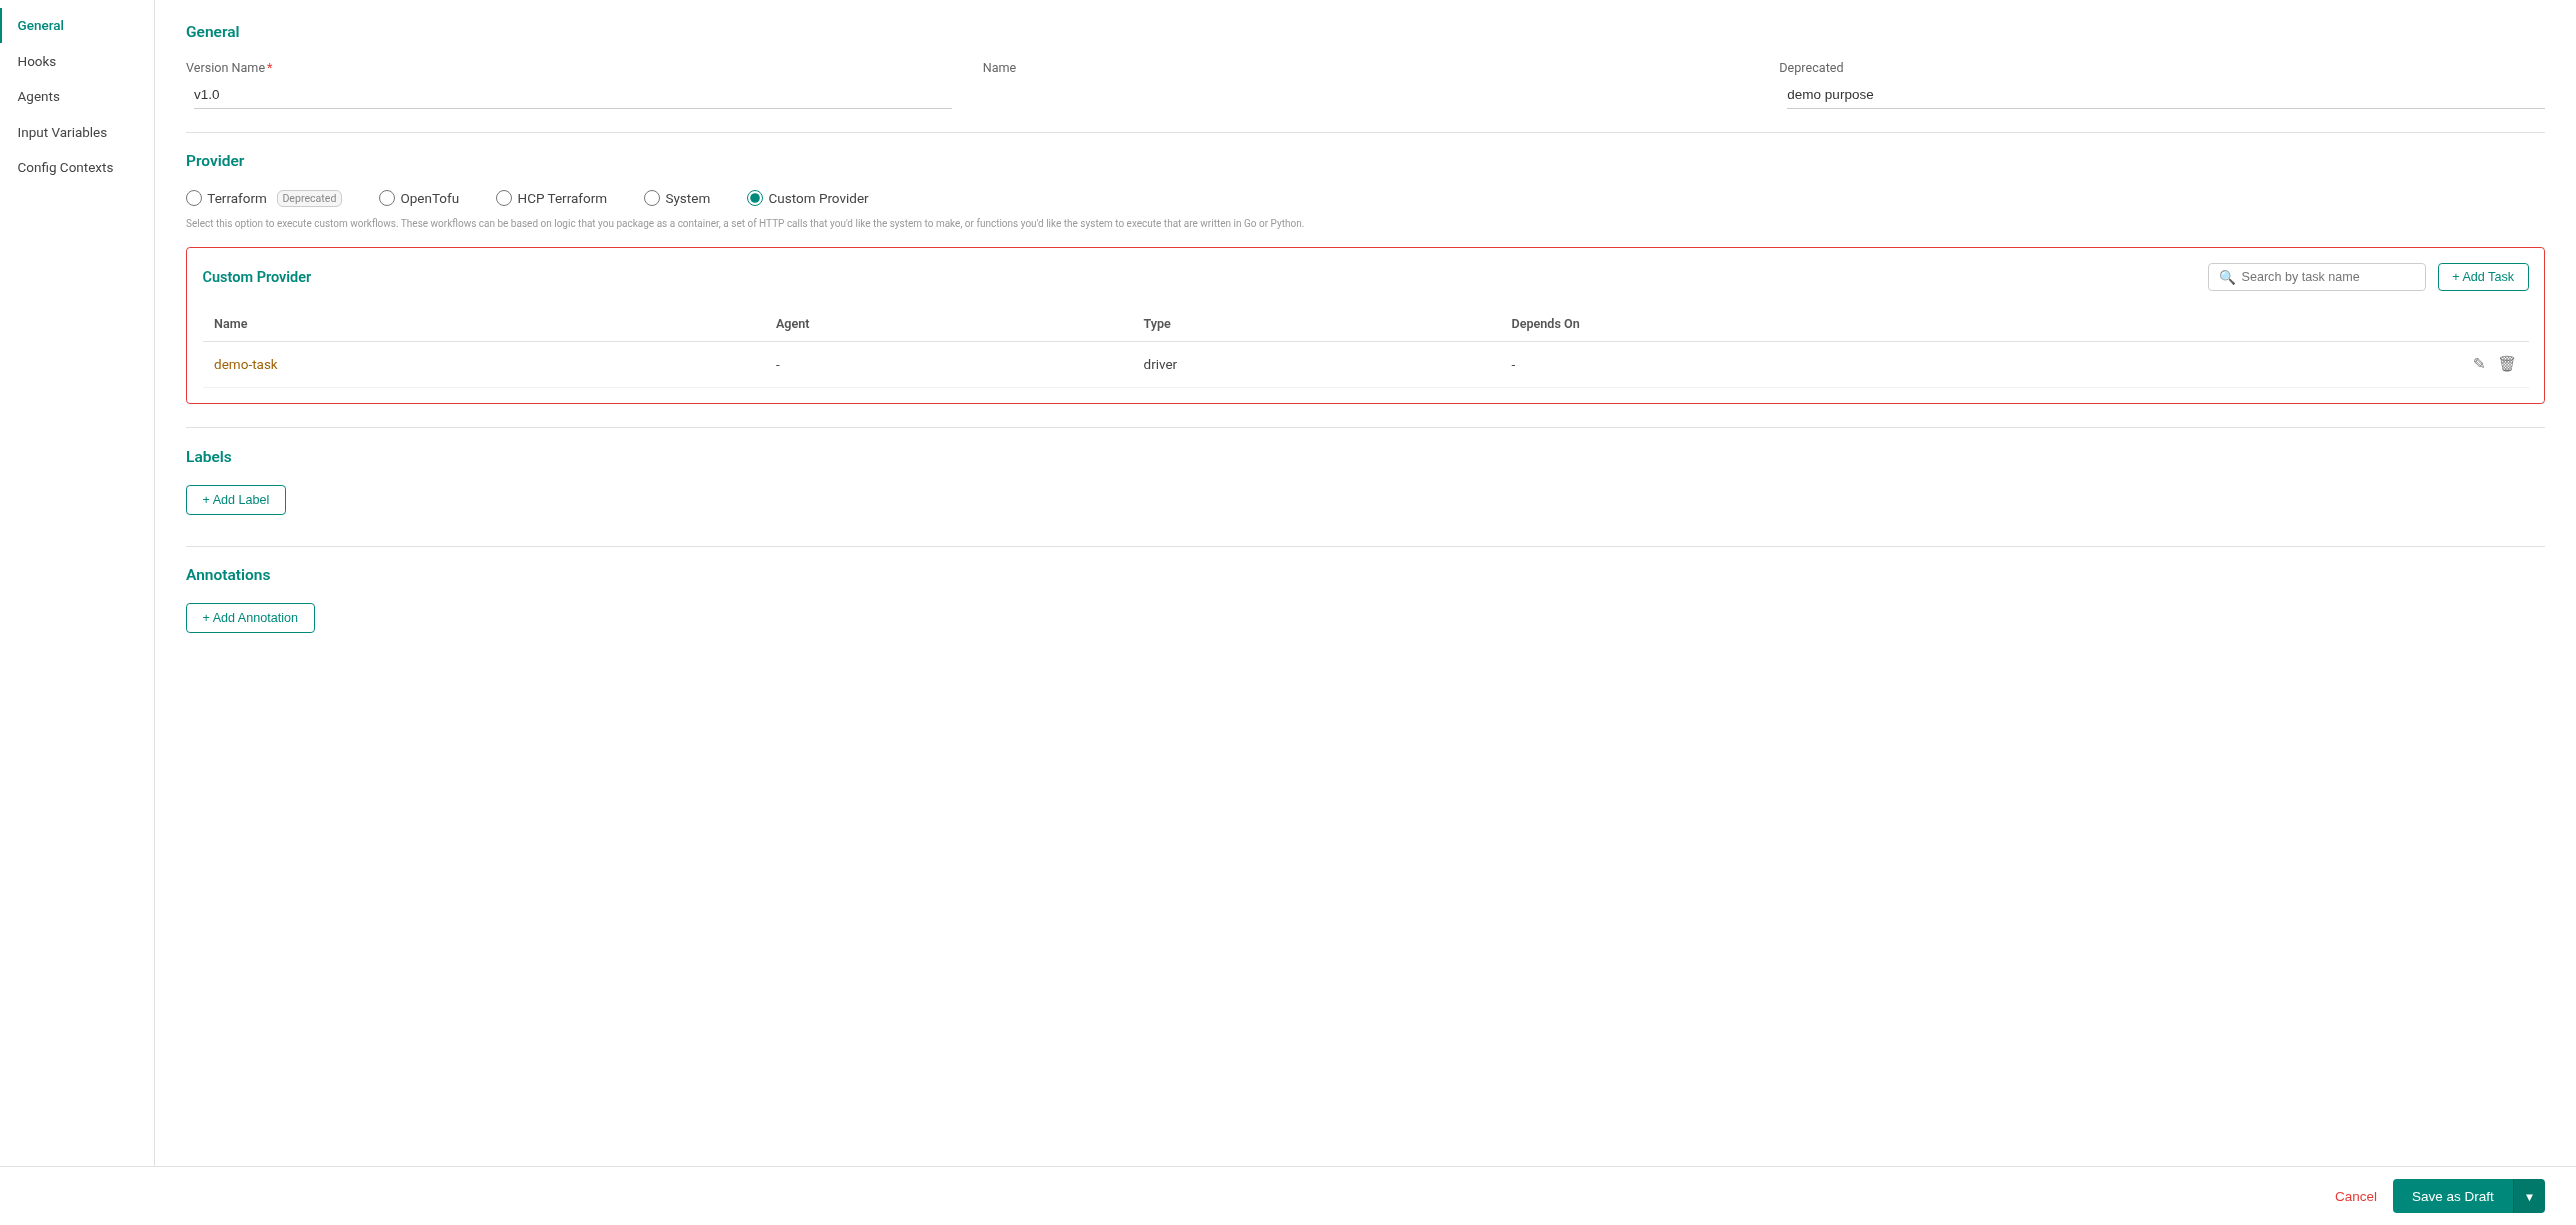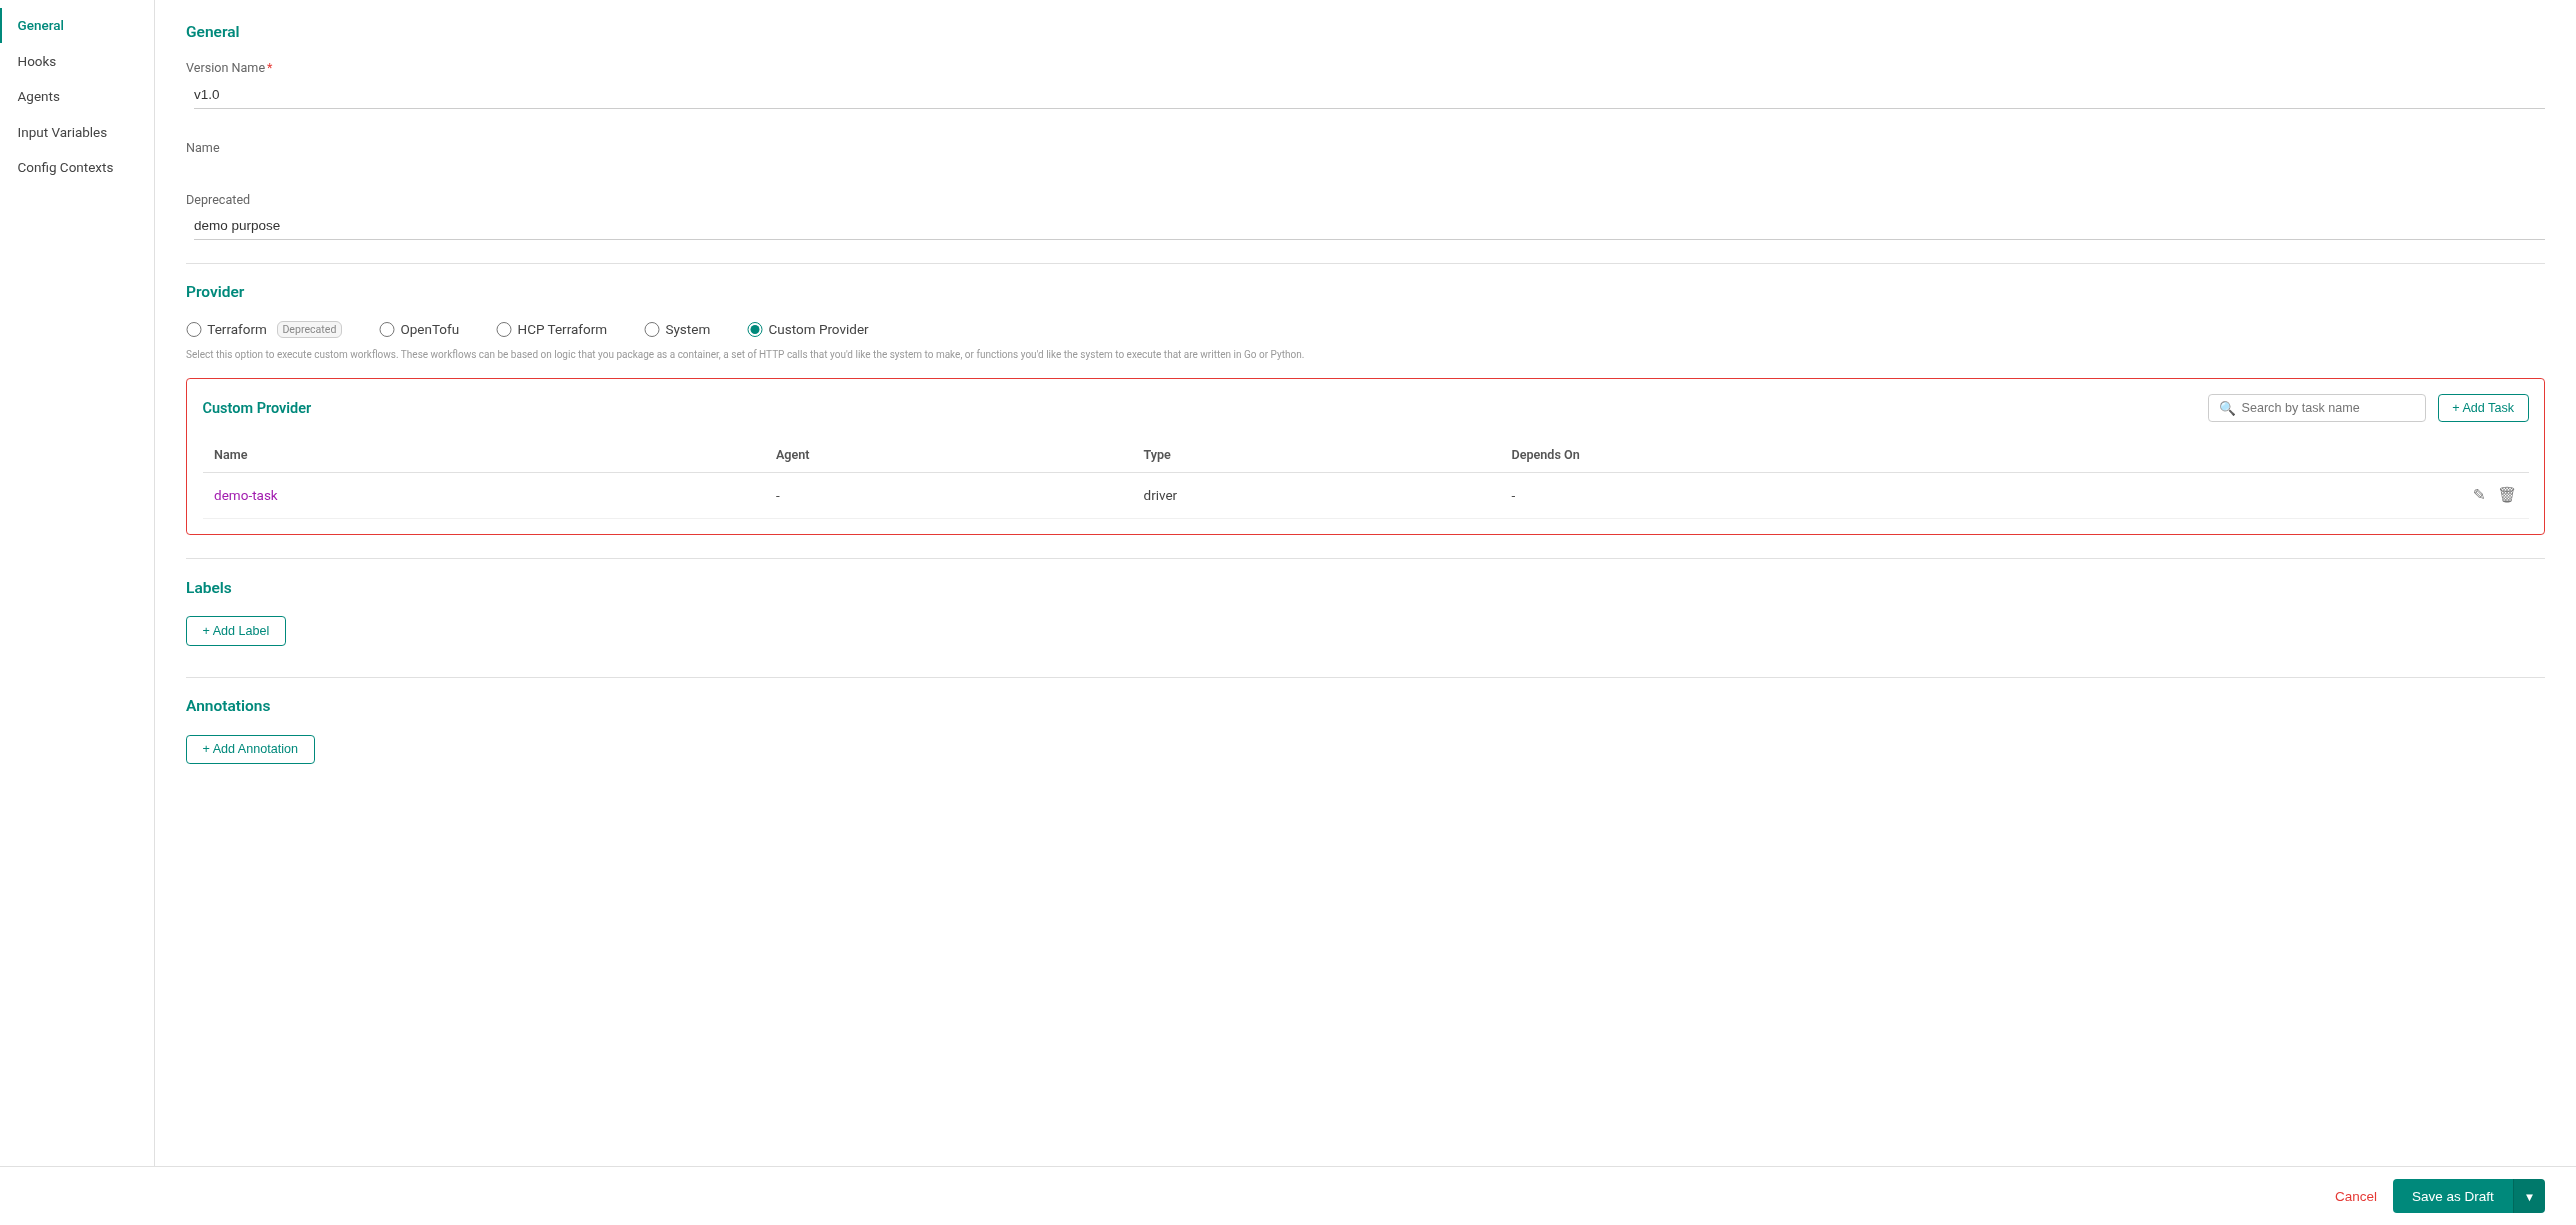--- a/index.html
+++ b/index.html
@@ -47,21 +47,20 @@
     .section-title {
       color: #00897b;
       font-size: 15.5px;
       font-weight: 600;
       margin-bottom: 19.4px;
     }
     .form-row {
       display: flex;
       gap: 31px;
       margin-bottom: 23px;
-      flex-direction: column;
     }
     .form-field {
       display: flex;
       flex-direction: column;
       flex: 1;
     }
     .form-label {
       font-size: 12.6px;
       color: #666;
       margin-bottom: 5.8px;
@@ -189,21 +188,21 @@
       padding: 9.7px 11.6px;
       border-bottom: 1px solid #e0e0e0;
     }
     .task-table td {
       padding: 13.5px 11.6px;
       font-size: 13.5px;
       color: #444;
       border-bottom: 1px solid #f0f0f0;
     }
     .task-link {
-      color: #a21caf;
+      color: #a16207;
       text-decoration: none;
       cursor: pointer;
     }
     .action-icons {
       display: flex;
       gap: 11.6px;
       justify-content: flex-end;
     }
     .action-icon {
       color: #777;

